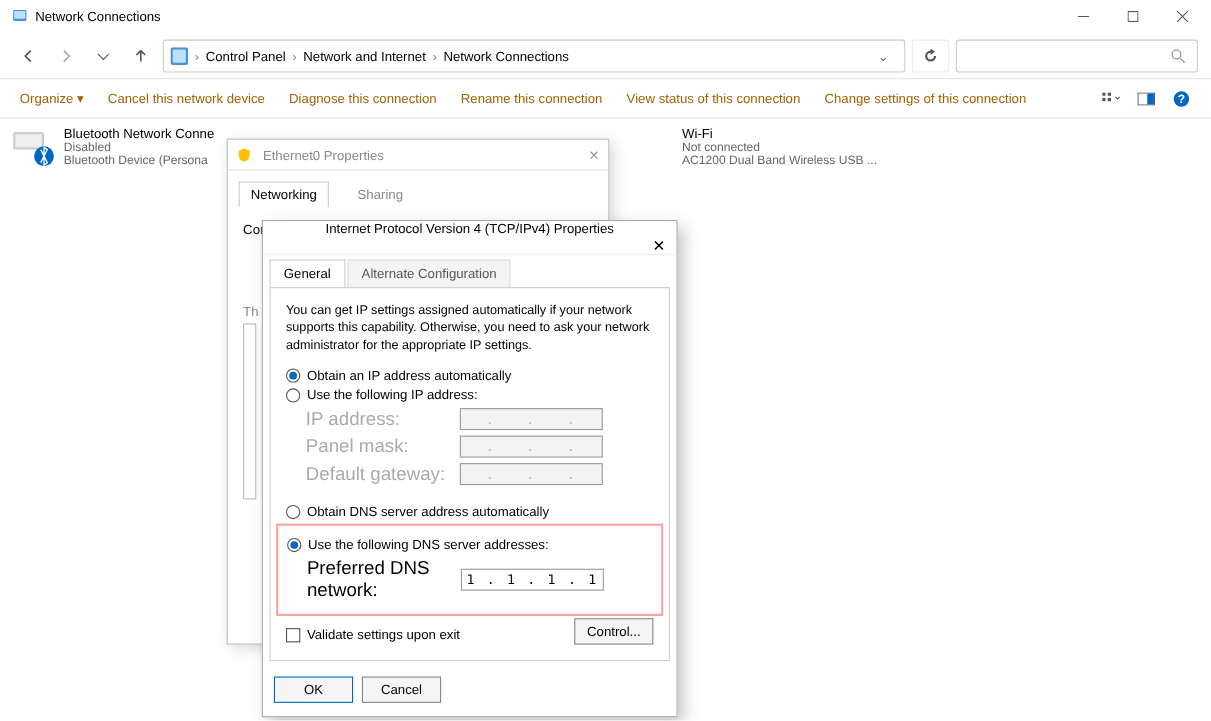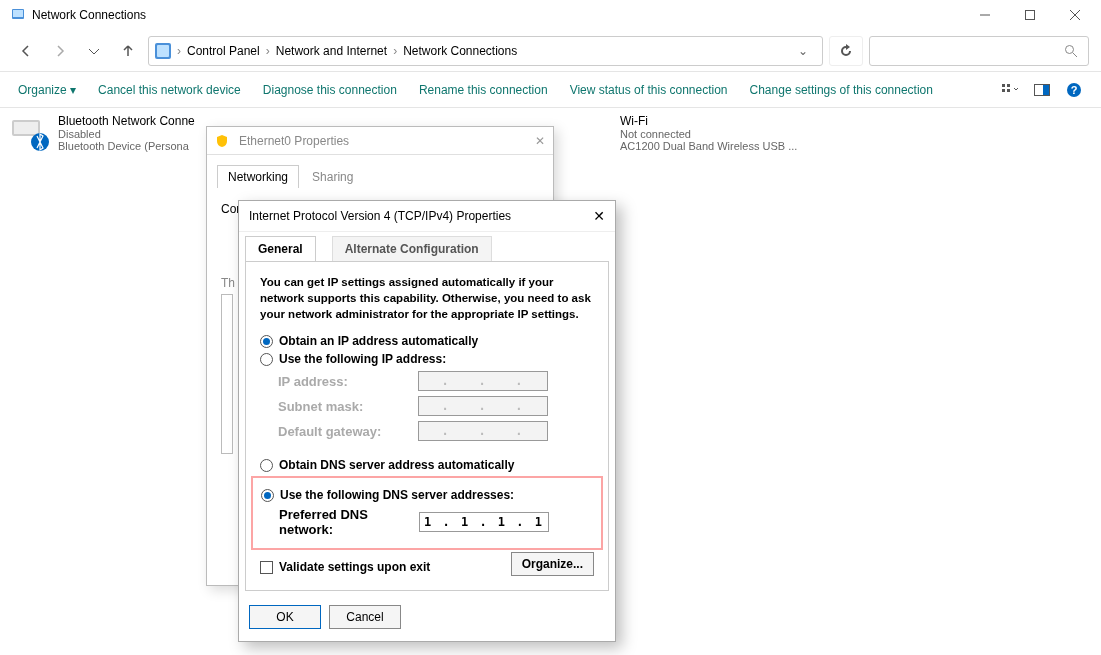--- a/index.html
+++ b/index.html
@@ -12,54 +12,54 @@
 .titlebar .winbtn { width: 45px; height: 30px; display: flex; align-items: center; justify-content: center; color: #555; }
 
 .navbar { height: 42px; display: flex; align-items: center; gap: 6px; padding: 0 12px; border-bottom: 1px solid #e5e5e5; }
 .navbtn { width: 28px; height: 28px; display: flex; align-items: center; justify-content: center; color: #555; }
 .breadcrumb { flex: 1; height: 30px; border: 1px solid #ccc; border-radius: 3px; display: flex; align-items: center; padding: 0 6px; gap: 6px; }
 .breadcrumb .sep { color: #888; }
 .breadcrumb .drop { margin-left: auto; padding: 0 8px; color: #666; }
 .refreshbox { width: 34px; height: 30px; display: flex; align-items: center; justify-content: center; border: 1px solid #eee; border-radius: 3px; }
 .searchbox { width: 220px; height: 30px; border: 1px solid #ccc; border-radius: 3px; display: flex; align-items: center; justify-content: flex-end; padding: 0 10px; }
 
-.commandbar { height: 36px; display: flex; align-items: center; gap: 22px; padding: 0 18px; border-bottom: 1px solid #e5e5e5; color: #0f766e; }
+.commandbar { height: 36px; display: flex; align-items: center; gap: 22px; padding: 0 18px; border-bottom: 1px solid #e5e5e5; color: #a16207; }
 .commandbar .spacer { flex: 1; }
 .commandbar .rightbtns { display: flex; align-items: center; gap: 14px; }
 .commandbar .iconbtn { width: 18px; height: 18px; display:flex;align-items:center;justify-content:center; }
 
 .content { display: flex; padding: 6px 10px; gap: 30px; }
 .conn-item { display: flex; gap: 8px; width: 260px; }
 .conn-icon { width: 40px; height: 40px; position: relative; }
 .conn-text .name { font-size: 12px; }
 .conn-text .sub { font-size: 11px; color: #666; }
 
 
 .dialog-eth { position: absolute; left: 206px; top: 126px; width: 348px; height: 460px; background: #fff; border: 1px solid #bbb; box-shadow: 4px 4px 12px rgba(0,0,0,0.15); }
 .dialog-eth .dtitle { height: 28px; display: flex; align-items: center; padding: 0 8px; border-bottom: 1px solid #e0e0e0; color: #888; }
 .dialog-eth .dtitle .closex { margin-left: auto; color: #999; }
 .dialog-eth .tabs { display: flex; padding: 10px 10px 0; }
-.dialog-eth .tab { padding: 4px 10px; border: 1px solid #ccc; border-bottom: none; background: #fff; font-size: 12px; margin-right: 2px; }
+.dialog-eth .tab { padding: 4px 10px; border: 1px solid #ccc; border-bottom: none; background: #fff; font-size: 12px; margin-right: 15px; }
 .dialog-eth .tab.inactive { color: #888; border-color: transparent; }
 .dialog-eth .body { padding: 14px 14px; font-size: 12px; }
 
 
 .dialog-tcp { position: absolute; left: 238px; top: 200px; width: 378px; background: #fff; border: 1px solid #aaa; box-shadow: 6px 6px 14px rgba(0,0,0,0.25); }
-.dialog-tcp .thead { height: 30px; display: flex; align-items: center; padding: 0 10px; font-size: 12px; }
+.dialog-tcp .thead { height: 30px; display: flex; align-items: center; padding: 0 10px; font-size: 12px; flex-direction: column; }
 .dialog-tcp .thead .closex { margin-left: auto; font-size: 14px; }
 .dialog-tcp .ttabs { display: flex; padding: 4px 6px 0; border-top: 1px solid #eee; }
-.dialog-tcp .ttab { padding: 5px 12px; border: 1px solid #ccc; border-bottom: none; background: #fff; margin-right: 16px; font-size: 12px; font-weight: bold; }
+.dialog-tcp .ttab { padding: 5px 12px; border: 1px solid #ccc; border-bottom: none; background: #fff; margin-right: 2px; font-size: 12px; }
 .dialog-tcp .ttab.inactive { background: #f4f4f4; color: #555; border-color: #ddd; }
-.dialog-tcp .panel { border: 1px solid #ccc; margin: 0 6px 6px; padding: 12px 14px 14px; font-weight: bold; }
+.dialog-tcp .panel { border: 1px solid #ccc; margin: 0 6px 6px; padding: 12px 14px 14px; }
 .dialog-tcp .desc { font-size: 11.5px; line-height: 1.4; margin-bottom: 12px; }
 .radiorow { display: flex; align-items: center; gap: 6px; margin: 4px 0; }
 .radio { width: 13px; height: 13px; border: 1px solid #555; border-radius: 50%; display:flex;align-items:center;justify-content:center;flex-shrink:0; }
 .radio.checked::after { content:''; width:7px; height:7px; background:#0067c0; border-radius:50%; }
 .fieldrow { display: flex; align-items: center; margin: 5px 0 5px 18px; }
-.fieldrow .flabel { width: 140px; font-size: 13px; }
+.fieldrow .flabel { width: 140px; font-size: 17px; }
 .fieldrow .flabel.disabled { color: #aaa; }
 .ipinput { width: 130px; height: 20px; border: 1px solid #999; display: flex; align-items: center; justify-content: space-evenly; font-family: monospace; font-size: 12px; letter-spacing: 2px; }
 .ipinput.disabled { background: #f3f3f3; color: #bbb; }
 .highlight { border: 2px solid #fca5a5; padding: 6px 8px; margin: 4px -9px; }
 .checkrow { display:flex; align-items:center; gap:6px; margin-top:10px; }
 .checkbox { width:13px; height:13px; border:1px solid #555; }
 .advrow { display:flex; justify-content:flex-end; margin-top:-22px; }
 .btn { min-width: 72px; height: 24px; border: 1px solid #888; background: #f5f5f5; display:inline-flex; align-items:center; justify-content:center; font-size:12px; padding:0 10px; }
 .btnrow { display:flex; gap:8px; padding: 8px 10px 12px; }
 
@@ -244,21 +244,21 @@
     </div>
     <div class="radiorow">
       <span class="radio"></span>
       <span>Use the following IP address:</span>
     </div>
     <div class="fieldrow">
       <span class="flabel disabled">IP address:</span>
       <span class="ipinput disabled">.&nbsp;&nbsp;&nbsp;.&nbsp;&nbsp;&nbsp;.</span>
     </div>
     <div class="fieldrow">
-      <span class="flabel disabled">Subnet mask:</span>
+      <span class="flabel disabled">Panel mask:</span>
       <span class="ipinput disabled">.&nbsp;&nbsp;&nbsp;.&nbsp;&nbsp;&nbsp;.</span>
     </div>
     <div class="fieldrow">
       <span class="flabel disabled">Default gateway:</span>
       <span class="ipinput disabled">.&nbsp;&nbsp;&nbsp;.&nbsp;&nbsp;&nbsp;.</span>
     </div>
 
     <div style="height:8px"></div>
     <div class="radiorow">
       <span class="radio"></span>
@@ -274,20 +274,20 @@
         <span class="flabel">Preferred DNS network:</span>
         <span class="ipinput">1 . 1 . 1 . 1</span>
       </div>
     </div>
 
     <div class="checkrow">
       <span class="checkbox"></span>
       <span>Validate settings upon exit</span>
     </div>
     <div class="advrow">
-      <span class="btn">Organize...</span>
+      <span class="btn">Control...</span>
     </div>
   </div>
   <div class="btnrow">
     <span class="btn" style="border-color:#0067c0">OK</span>
     <span class="btn">Cancel</span>
   </div>
 </div>
 
 </body></html>

